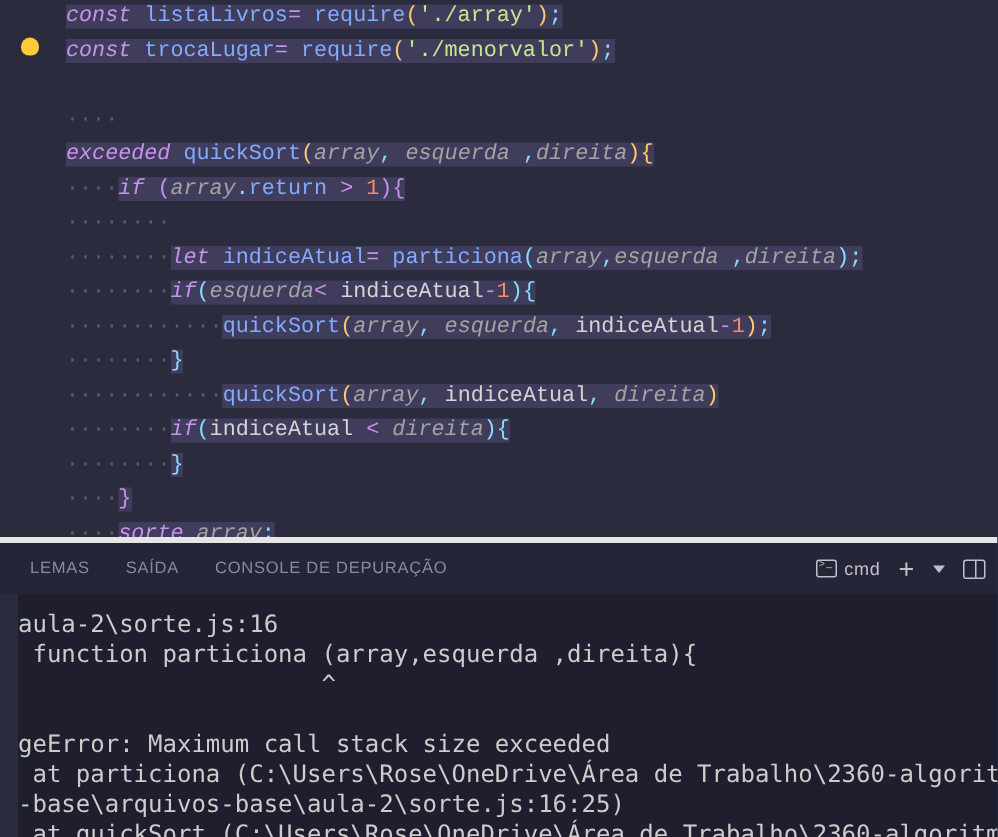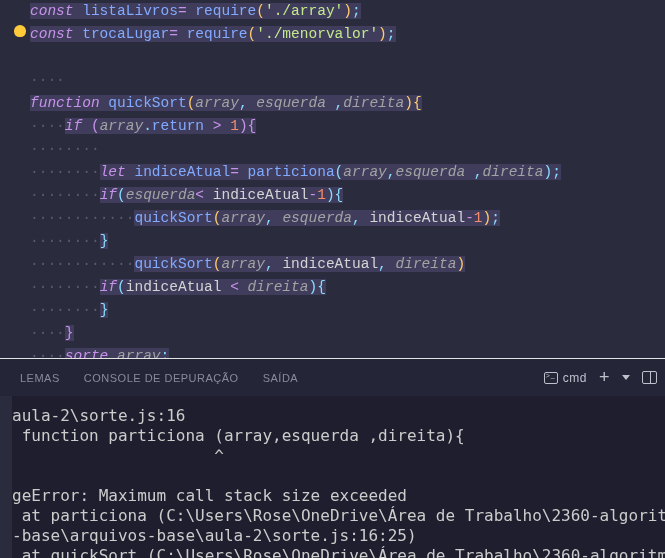--- a/index.html
+++ b/index.html
@@ -17,21 +17,21 @@
   background: #2b2b3e;
   padding: 0;
   height: 358px;
   overflow: hidden;
 }
 .line {
   height: 23px;
   line-height: 23px;
   white-space: pre;
   position: relative;
-  padding-left: 30px;
+  padding-left: 44px;
 }
 .hl { background: #403d5c; }
 .lightbulb {
   position: absolute;
   left: 14px;
   top: 2px;
   width: 12px;
   height: 12px;
   background: #ffcb3b;
   border-radius: 50% 50% 45% 45%;
@@ -48,21 +48,21 @@
 .paren { color: #ffcb6b; }
 .paren2 { color: #c792ea; }
 .paren3 { color: #89ddff; }
 .white { color: #d4d4d4; }
 
 .panel-tabs {
   display: flex;
   align-items: center;
   background: #252538;
   height: 38px;
-  border-top: 1px solid #e5e5e5;
+  border-top: 4px solid #e5e5e5;
   padding: 0 8px;
   font-size: 11px;
   letter-spacing: 0.5px;
   font-family: -apple-system, 'Segoe UI', sans-serif;
 }
 .tab {
   padding: 0 12px;
   color: #8a8a9e;
   cursor: pointer;
   height: 100%;
@@ -143,39 +143,39 @@
 }
 </style>
 </head>
 <body>
 
 <div class="editor" id="editor">
     <div class="line"><span class="hl"><span class="kw">const </span><span class="var">listaLivros</span><span class="op">= </span><span class="fn">require</span><span class="paren">(</span><span class="str">'./array'</span><span class="paren">)</span><span class="pun">;</span></span></div>
     <div class="line"><span class="lightbulb"></span><span class="hl"><span class="kw">const </span><span class="var">trocaLugar</span><span class="op">= </span><span class="fn">require</span><span class="paren">(</span><span class="str">'./menorvalor'</span><span class="paren">)</span><span class="pun">;</span></span></div>
     <div class="line"></div>
     <div class="line"><span class="dots">····</span></div>
-    <div class="line"><span class="hl"><span class="kw">function </span><span class="fn">quickSort</span><span class="paren">(</span><span class="param">array</span><span class="pun">, </span><span class="param">esquerda </span><span class="pun">,</span><span class="param">direita</span><span class="paren">)</span><span class="paren">{</span></span></div>
+    <div class="line"><span class="hl"><span class="kw">exceeded </span><span class="fn">quickSort</span><span class="paren">(</span><span class="param">array</span><span class="pun">, </span><span class="param">esquerda </span><span class="pun">,</span><span class="param">direita</span><span class="paren">)</span><span class="paren">{</span></span></div>
     <div class="line"><span class="dots">····</span><span class="hl"><span class="kw">if </span><span class="paren2">(</span><span class="param">array</span><span class="pun">.</span><span class="var">return </span><span class="op">&gt; </span><span class="num">1</span><span class="paren2">)</span><span class="paren2">{</span></span></div>
     <div class="line"><span class="dots">····</span><span class="dots">····</span></div>
     <div class="line"><span class="dots">····</span><span class="dots">····</span><span class="hl"><span class="kw">let </span><span class="var">indiceAtual</span><span class="op">= </span><span class="fn">particiona</span><span class="paren3">(</span><span class="param">array</span><span class="pun">,</span><span class="param">esquerda </span><span class="pun">,</span><span class="param">direita</span><span class="paren3">)</span><span class="pun">;</span></span></div>
     <div class="line"><span class="dots">····</span><span class="dots">····</span><span class="hl"><span class="kw">if</span><span class="paren3">(</span><span class="param">esquerda</span><span class="op">&lt; </span><span class="white">indiceAtual</span><span class="op">-</span><span class="num">1</span><span class="paren3">)</span><span class="paren3">{</span></span></div>
     <div class="line"><span class="dots">····</span><span class="dots">····</span><span class="dots">····</span><span class="hl"><span class="fn">quickSort</span><span class="paren">(</span><span class="param">array</span><span class="pun">, </span><span class="param">esquerda</span><span class="pun">, </span><span class="white">indiceAtual</span><span class="op">-</span><span class="num">1</span><span class="paren">)</span><span class="pun">;</span></span></div>
     <div class="line"><span class="dots">····</span><span class="dots">····</span><span class="hl"><span class="paren3">}</span></span></div>
     <div class="line"><span class="dots">····</span><span class="dots">····</span><span class="dots">····</span><span class="hl"><span class="fn">quickSort</span><span class="paren">(</span><span class="param">array</span><span class="pun">, </span><span class="white">indiceAtual</span><span class="pun">, </span><span class="param">direita</span><span class="paren">)</span></span></div>
     <div class="line"><span class="dots">····</span><span class="dots">····</span><span class="hl"><span class="kw">if</span><span class="paren3">(</span><span class="white">indiceAtual </span><span class="op">&lt; </span><span class="param">direita</span><span class="paren3">)</span><span class="paren3">{</span></span></div>
     <div class="line"><span class="dots">····</span><span class="dots">····</span><span class="hl"><span class="paren3">}</span></span></div>
     <div class="line"><span class="dots">····</span><span class="hl"><span class="paren2">}</span></span></div>
     <div class="line"><span class="dots">····</span><span class="hl"><span class="kw">sorte </span><span class="param">array</span><span class="pun">;</span></span></div>
   </div>
 
 <div class="panel-tabs">
   <div id="tabs-container" style="display:flex;height:100%">
       <div class="tab">LEMAS</div>
+      <div class="tab">SAÍDA</div>
       <div class="tab">CONSOLE DE DEPURAÇÃO</div>
-      <div class="tab">SAÍDA</div>
     </div>
   <div class="tabs-right">
     <div class="shell-sel">
       <span class="icon-shell"></span>
       <span>cmd</span>
     </div>
     <span class="plus">+</span>
     <span class="chev"></span>
     <span class="split"></span>
   </div>

